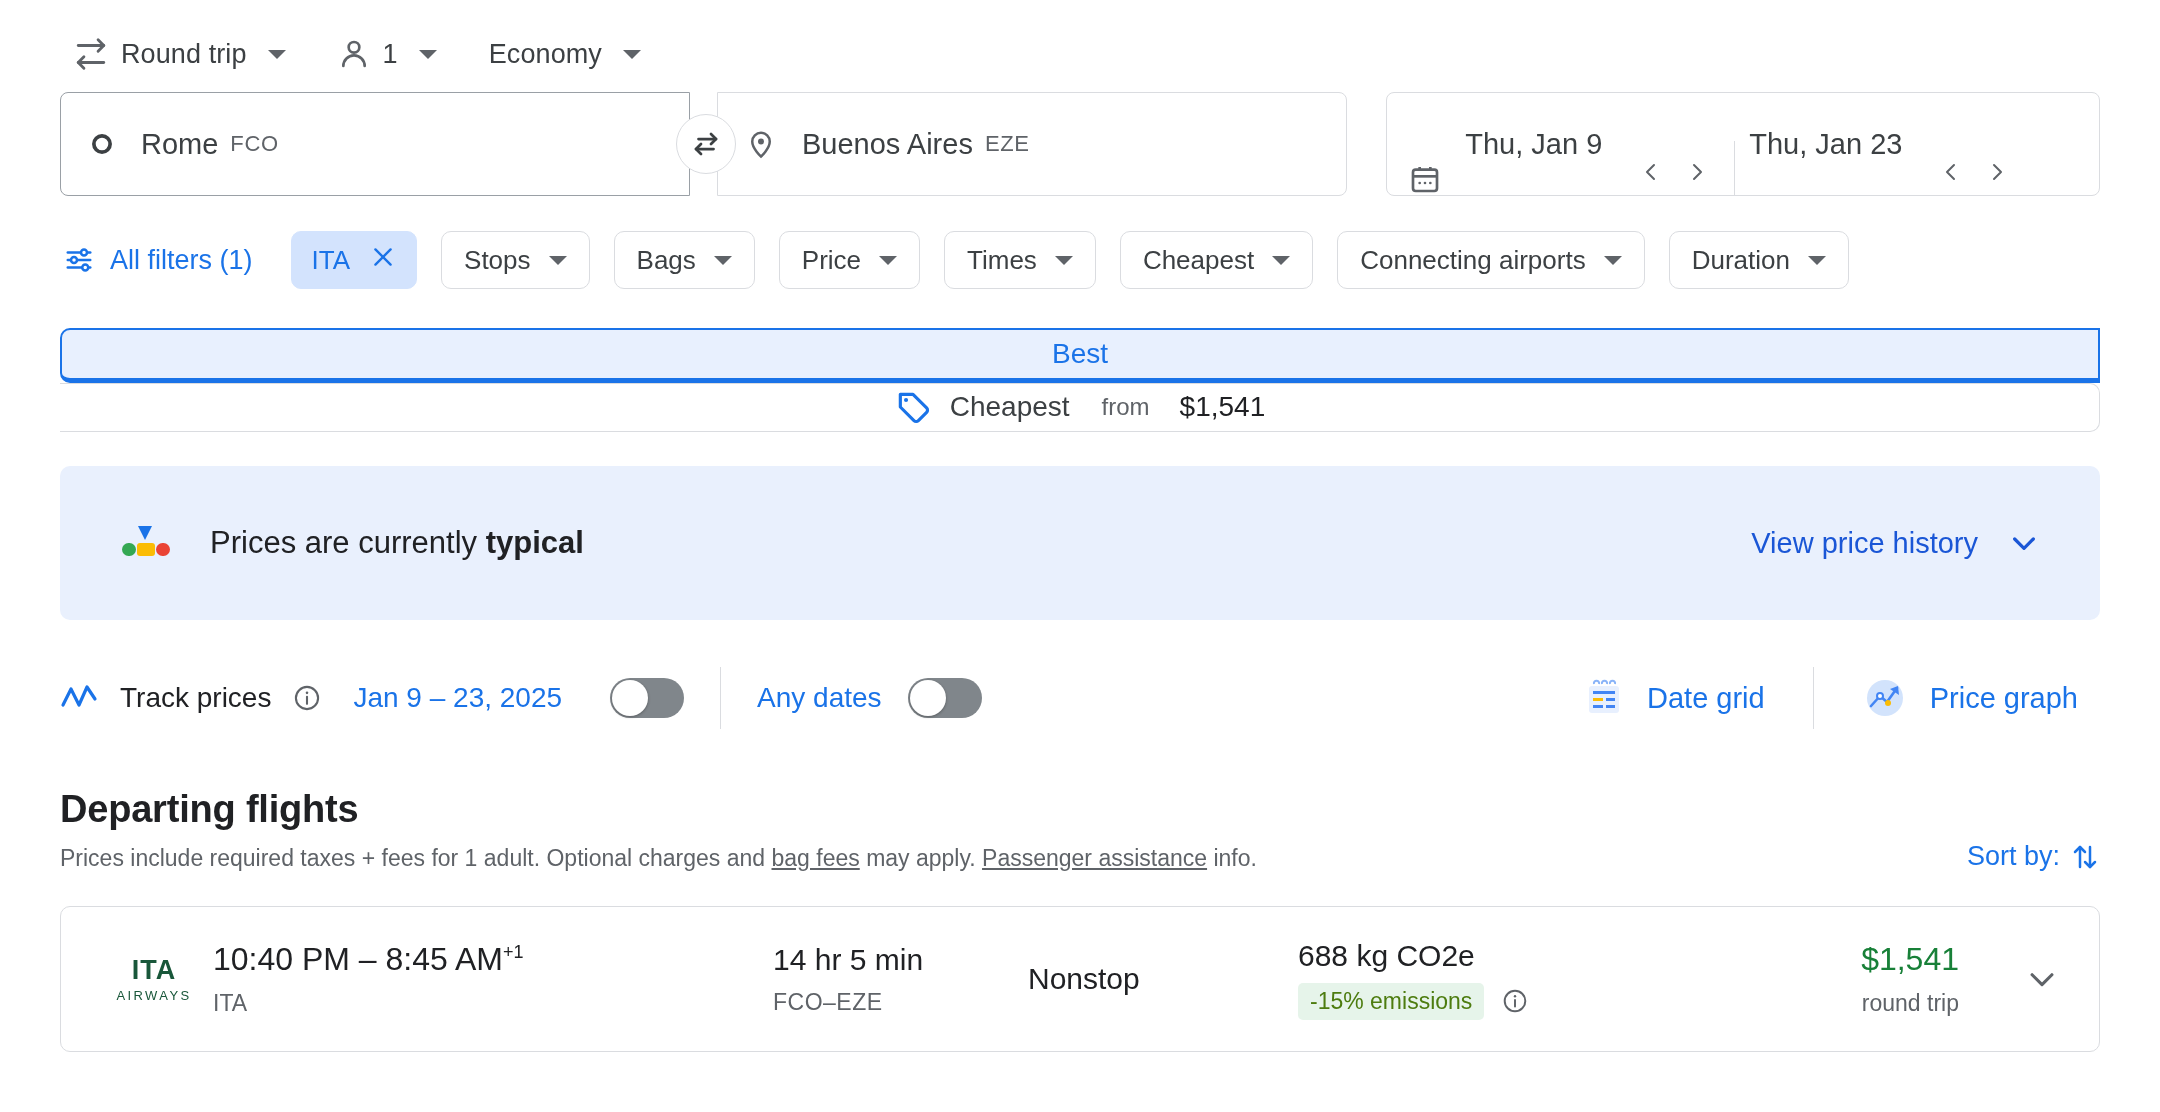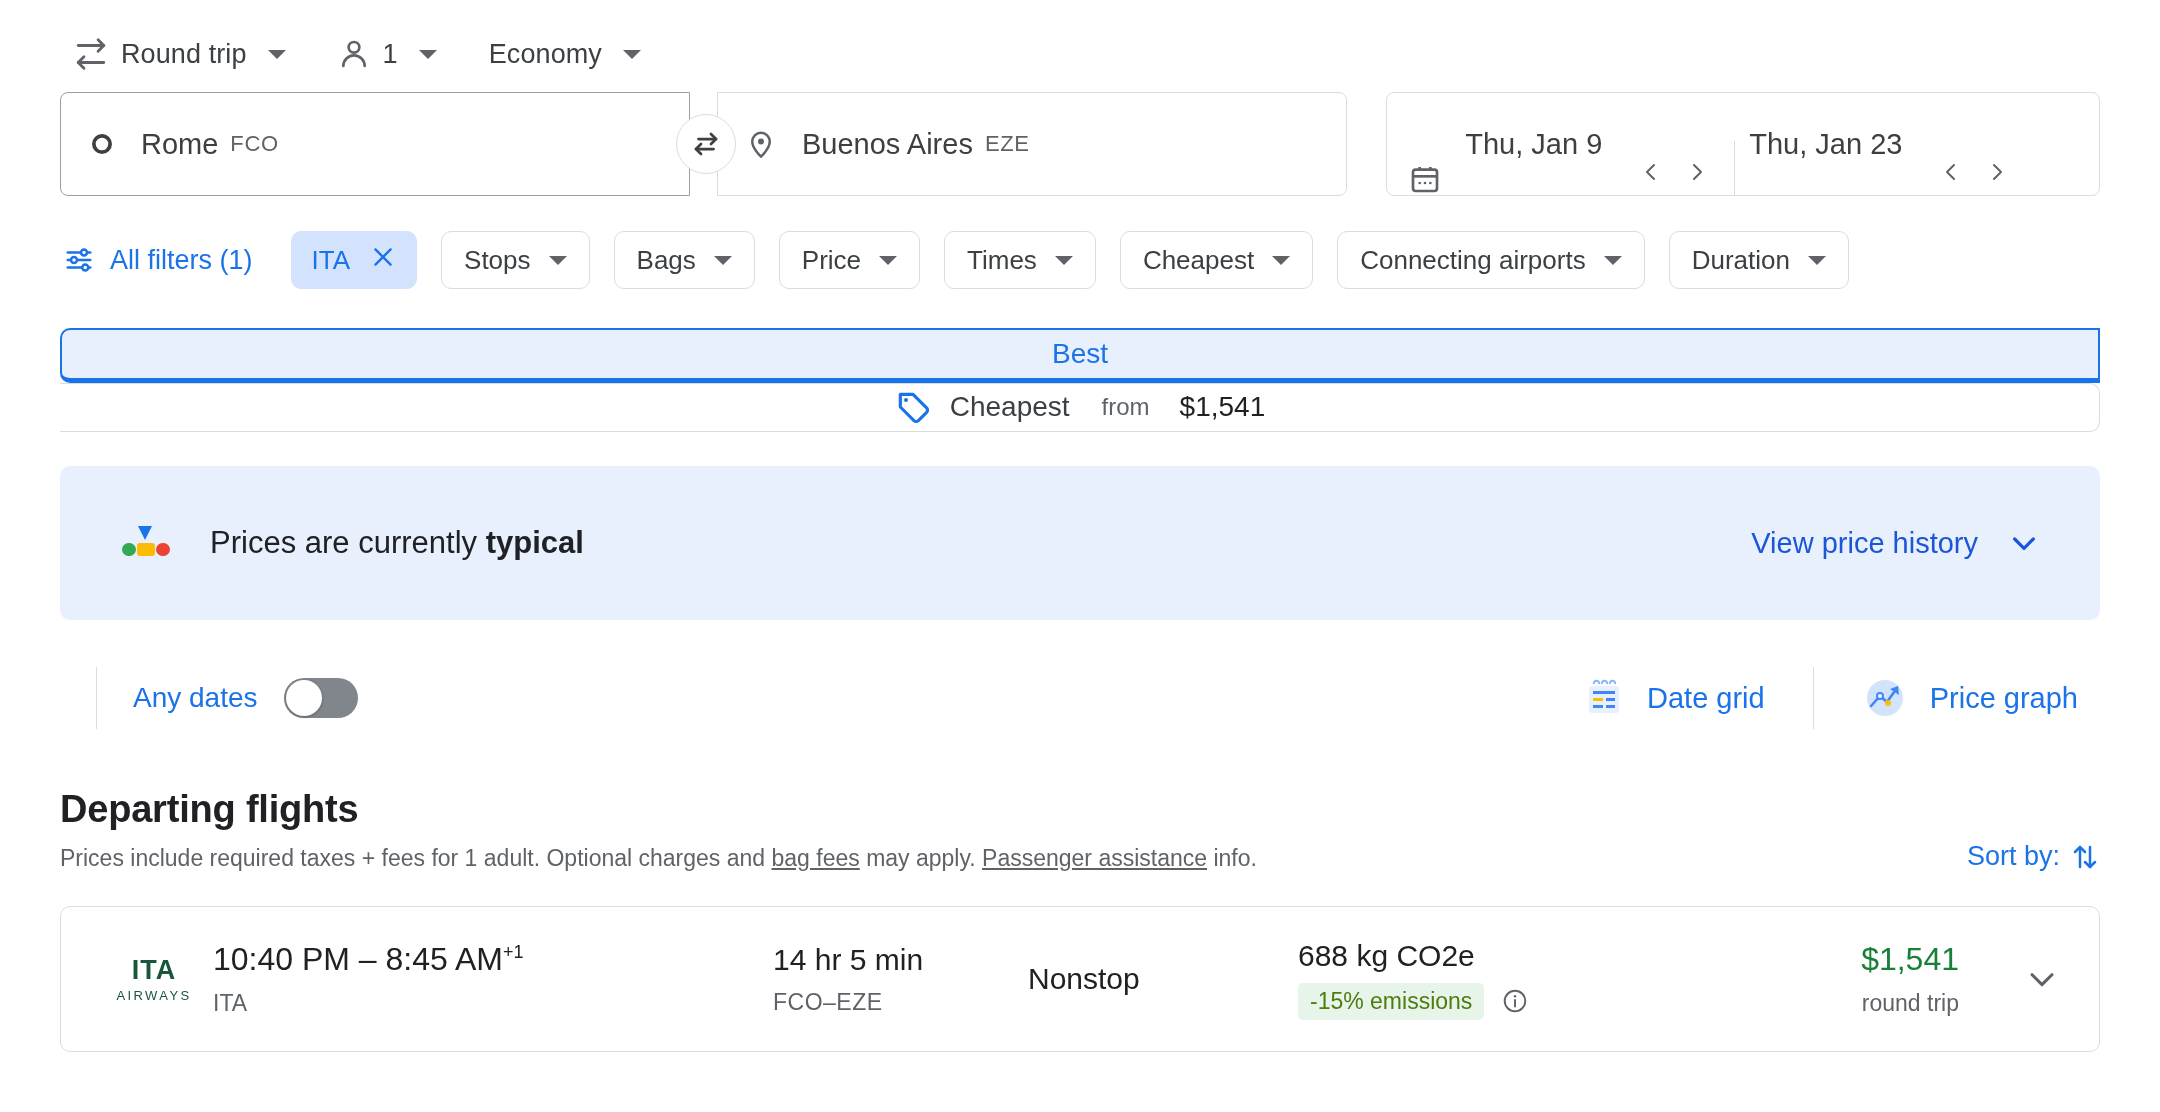--- a/index.html
+++ b/index.html
@@ -339,20 +339,39 @@
       <span>View price history</span>
       <span class="ico">
         <svg width="32" height="32" viewBox="0 0 24 24" fill="none" stroke="#1a56d6" stroke-width="2.4" stroke-linecap="round" stroke-linejoin="round">
             <polyline points="5 9 12 16 19 9"></polyline>
           </svg>
       </span>
     </div>
   </div>
 
   <div class="track-row">
+    <div class="track-left">
+      <span class="ico">
+        <svg width="38" height="30" viewBox="0 0 38 30" fill="none" stroke="#1a73e8" stroke-width="3.2" stroke-linecap="round" stroke-linejoin="round">
+          <polyline points="3 22 11 6 19 22 27 4 35 16"></polyline>
+        </svg>
+      </span>
+      <span class="track-lbl">Track prices</span>
+      <span class="ico">
+        <svg width="28" height="28" viewBox="0 0 24 24" fill="none" stroke="#5f6368" stroke-width="1.8">
+          <circle cx="12" cy="12" r="9.5"></circle>
+            <line x1="12" y1="11" x2="12" y2="17" stroke-linecap="round"></line>
+          <circle cx="12" cy="7.6" r="1.1" fill="#5f6368" stroke="none"></circle>
+        </svg>
+      </span>
+      <span class="track-dates">Jan 9 – 23, 2025</span>
+      <span class="toggle">
+          <span class="knob"></span>
+        </span>
+    </div>
     <span class="vdiv"></span>
     <span class="anydates-lbl">Any dates</span>
     <span class="toggle">
         <span class="knob"></span>
       </span>
 
     <div class="track-right">
       <div class="iconbtn">
         <span class="ico">
           <svg width="42" height="42" viewBox="0 0 42 42">

